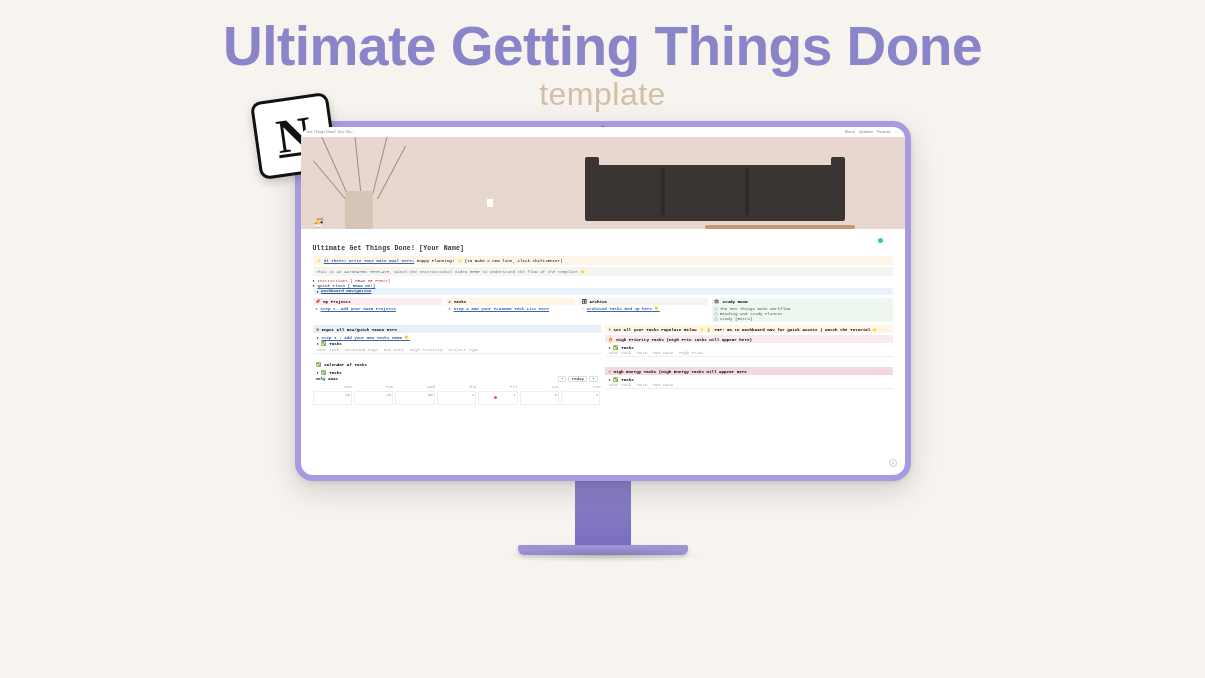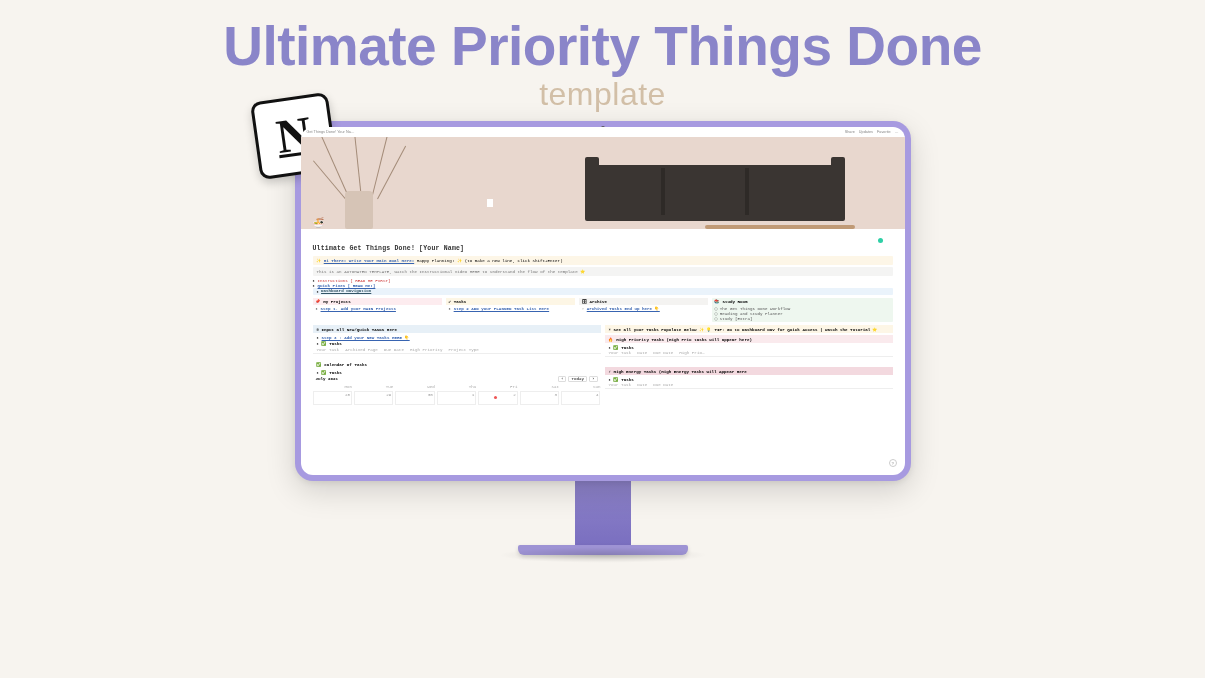--- a/index.html
+++ b/index.html
@@ -132,21 +132,21 @@
   .cal-day.red{position:relative;}
   .cal-day.red::after{content:""; position:absolute; left:40%; top:30%; width:3px; height:3px; background:#e55; border-radius:50%;}
 
   .helpbtn{position:absolute; right:8px; bottom:8px; width:8px; height:8px; border:.5px solid #ccc; border-radius:50%; display:flex; align-items:center; justify-content:center; font-size:4px; color:#888; background:#fff;}
 
   a,.link{color:#3864b1; text-decoration:underline;}
 </style>
 </head>
 <body>
 
-<div class="hero-title">Ultimate Priority Things Done</div>
+<div class="hero-title">Ultimate Getting Things Done</div>
 <div class="hero-sub">template</div>
 
 <div class="stage">
   <div class="monitor">
     <div class="nlogo">
         <span>N</span>
       </div>
     <div class="camera"></div>
     <div class="screen">
 

